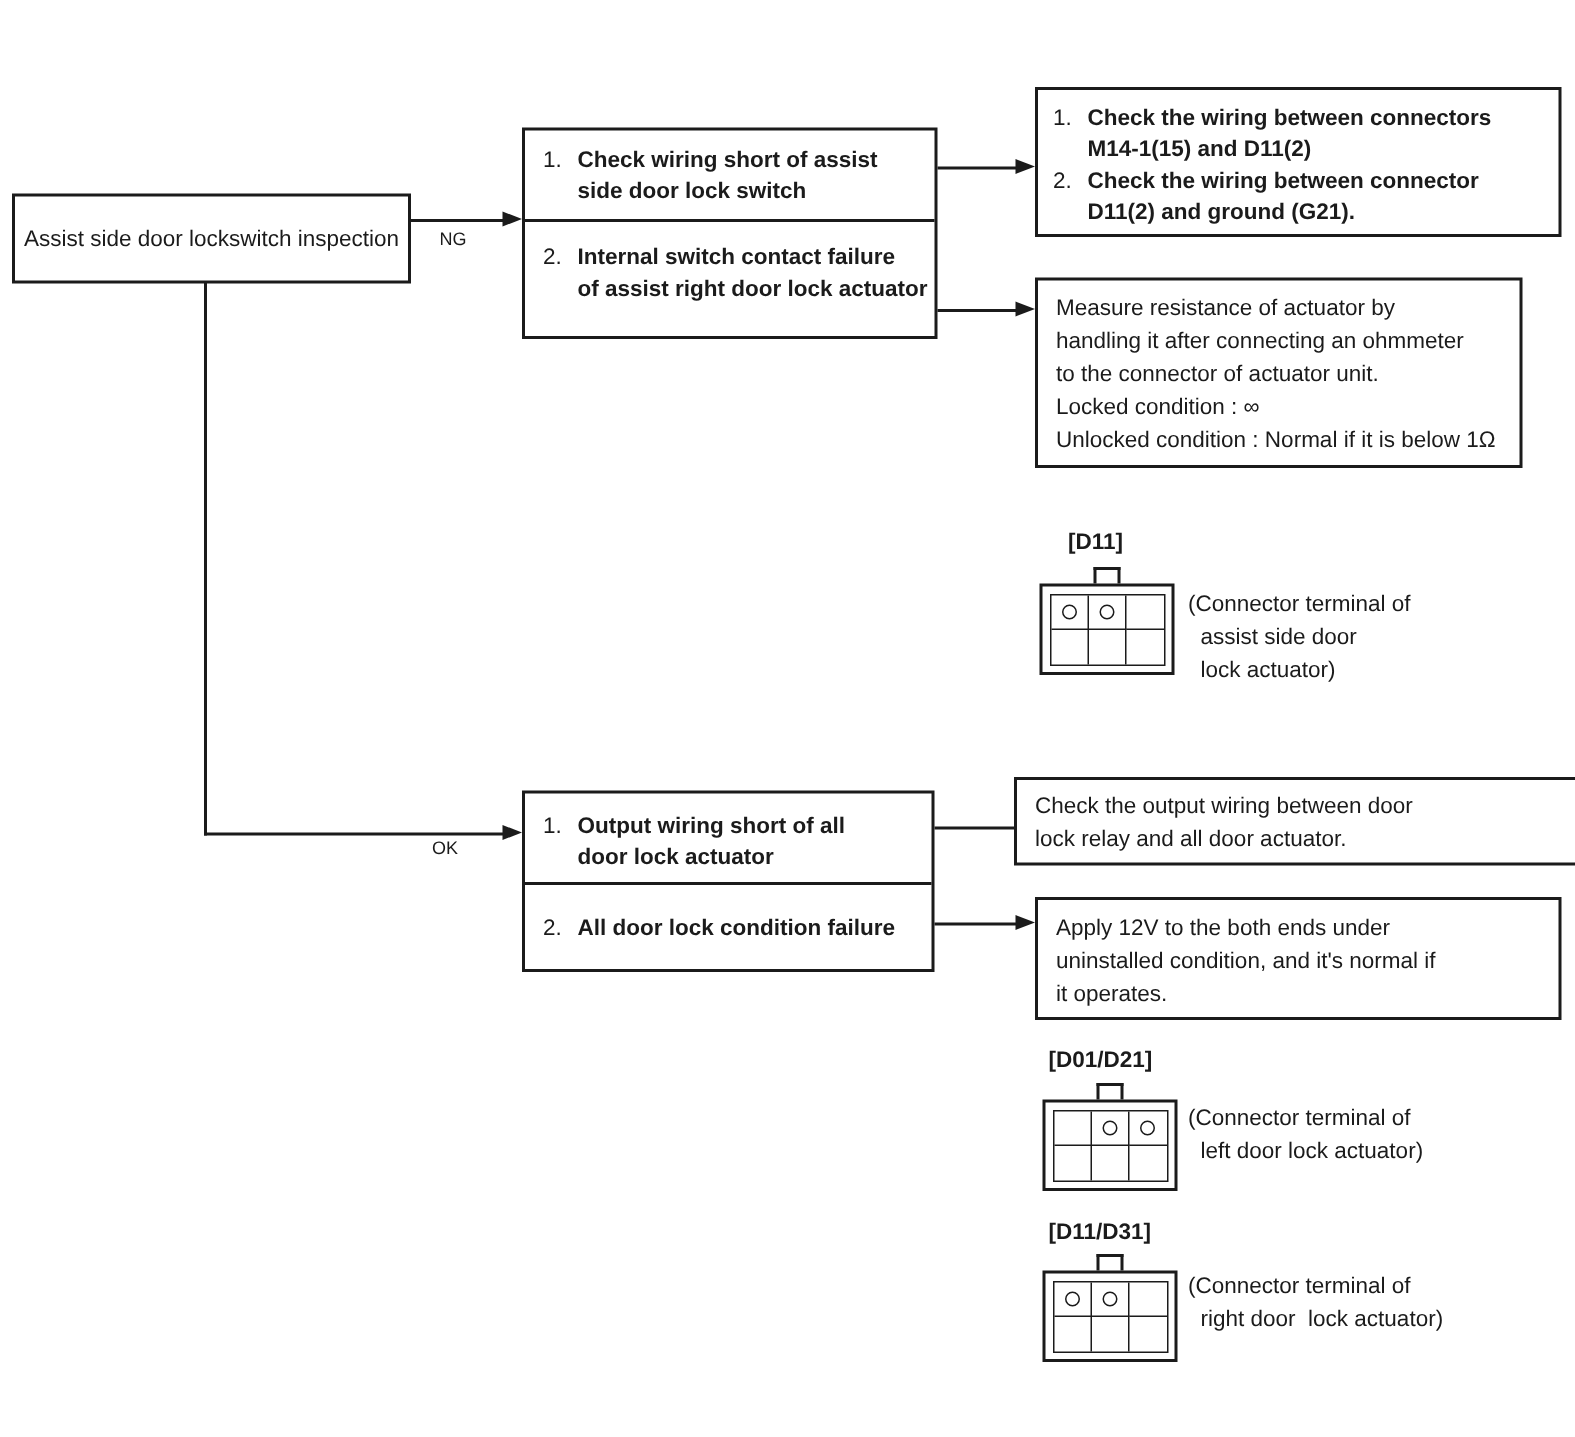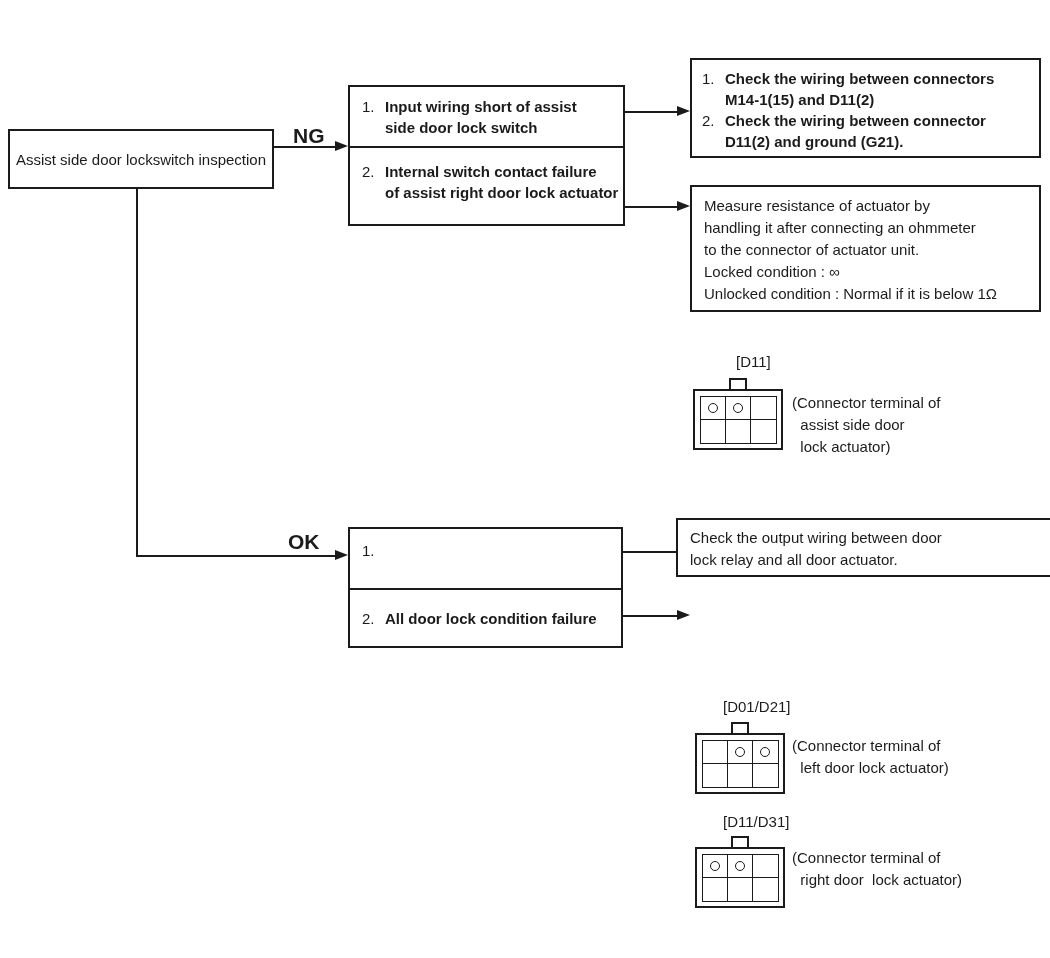--- a/index.html
+++ b/index.html
@@ -23,22 +23,22 @@
   .num{ flex:none; width:23px; }
   .itemtext{ white-space:pre-line;font-weight:bold; }
   .textblock{ white-space:pre-line; line-height:22px; }
   .hline{ position:absolute; height:2px; background:var(--ink); }
   .vline{ position:absolute; width:2px; background:var(--ink); }
   .arr{
     position:absolute; width:0; height:0;
     border-top:5.5px solid transparent; border-bottom:5.5px solid transparent;
     border-left:13px solid var(--ink);
   }
-  .blabel{ position:absolute; font-weight:bold; font-size:21px; }
-  .clabel{ position:absolute; font-weight:normal; font-size:15px;margin-left:24px; }
+  .blabel{ position:absolute; font-weight:normal; font-size:12px;margin-top:28px; }
+  .clabel{ position:absolute; font-weight:bold; font-size:15px; }
   .caption{ position:absolute; white-space:pre-wrap; line-height:22px; width:260px; }
   .conn{ position:absolute; width:90px; height:72px; }
   .conn .tab{
     position:absolute; top:0; left:36px; width:18px; height:13px;
     border:2px solid var(--ink); border-bottom:none; box-sizing:border-box; background:var(--bg);
   }
   .conn .outer{
     position:absolute; top:11px; left:0; width:90px; height:61px;
     border:2.5px solid var(--ink); box-sizing:border-box; background:var(--bg);
     display:flex; align-items:center; justify-content:center;
@@ -75,21 +75,21 @@
 
   <div class="vline" style="left:136px;top:188px;height:369px"></div>
   <div class="blabel" style="left:288px;top:530px">OK</div>
   <div class="hline" style="left:136px;top:555px;width:202px"></div>
   <div class="arr" style="left:335px;top:550px"></div>
 
   <div class="box" style="left:348px;top:85px;width:277px;height:141px">
     <div class="comp comp-divider" style="height:61px;padding:9px 4px 0 12px">
       <div class="cause-item">
         <span class="num">1.</span>
-        <span class="itemtext">Input wiring short of assist
+        <span class="itemtext">Check wiring short of assist
 side door lock switch</span>
       </div>
     </div>
     <div class="comp" style="padding:13px 4px 0 12px">
       <div class="cause-item">
         <span class="num">2.</span>
         <span class="itemtext">Internal switch contact failure
 of assist right door lock actuator</span>
       </div>
     </div>
@@ -106,21 +106,21 @@
       <span class="itemtext">Check the wiring between connectors
 M14-1(15) and D11(2)</span>
     </div>
     <div class="cause-item">
       <span class="num">2.</span>
       <span class="itemtext">Check the wiring between connector
 D11(2) and ground (G21).</span>
     </div>
   </div>
 
-  <div class="box" style="left:690px;top:185px;width:351px;height:127px;padding:8px 2px 0 12px">
+  <div class="box" style="left:690px;top:185px;width:325px;height:127px;padding:8px 2px 0 12px">
     <div class="textblock">Measure resistance of actuator by
 handling it after connecting an ohmmeter
 to the connector of actuator unit.
 Locked condition : ∞
 Unlocked condition : Normal if it is below 1Ω</div>
   </div>
 
   <div class="clabel" style="left:712px;top:353px">[D11]</div>
   <div class="conn" style="left:693px;top:378px">
     <div class="tab"></div>
@@ -140,40 +140,47 @@
     </div>
   </div>
   <div class="caption" style="left:792px;top:392px">(Connector terminal of
   assist side door
   lock actuator)</div>
 
   <div class="box" style="left:348px;top:527px;width:275px;height:121px">
     <div class="comp comp-divider" style="height:61px;padding:11px 4px 0 12px">
       <div class="cause-item">
         <span class="num">1.</span>
+        <span class="itemtext">Output wiring short of all
+door lock actuator</span>
       </div>
     </div>
     <div class="comp" style="padding:18px 4px 0 12px">
       <div class="cause-item">
         <span class="num">2.</span>
         <span class="itemtext">All door lock condition failure</span>
       </div>
     </div>
   </div>
 
   <div class="hline" style="left:623px;top:551px;width:55px"></div>
   <div class="arr" style="left:677px;top:546px"></div>
   <div class="hline" style="left:623px;top:615px;width:55px"></div>
   <div class="arr" style="left:677px;top:610px"></div>
 
   <div class="box" style="left:676px;top:518px;width:383px;height:59px;padding:7px 2px 0 12px">
     <div class="textblock">Check the output wiring between door
 lock relay and all door actuator.</div>
   </div>
 
+  <div class="box" style="left:690px;top:598px;width:351px;height:82px;padding:8px 2px 0 12px">
+    <div class="textblock">Apply 12V to the both ends under
+uninstalled condition, and it's normal if
+it operates.</div>
+  </div>
 
   <div class="clabel" style="left:699px;top:698px">[D01/D21]</div>
   <div class="conn" style="left:695px;top:722px">
     <div class="tab"></div>
     <div class="outer">
       <div class="grid">
         <div class="cell"></div>
         <div class="cell">
             <span class="pin"></span>
           </div>

